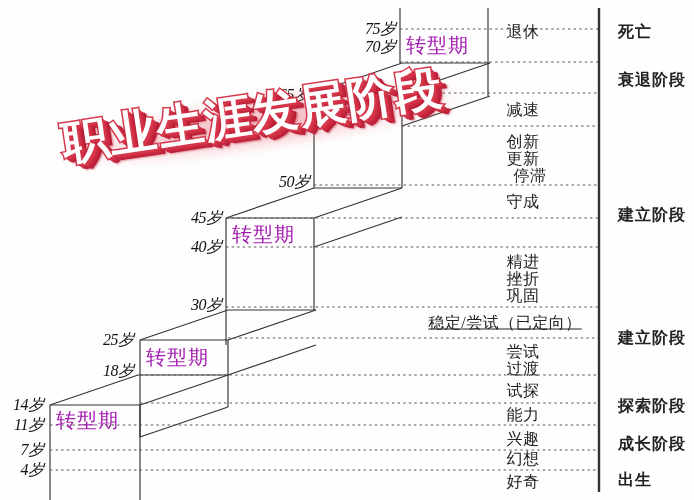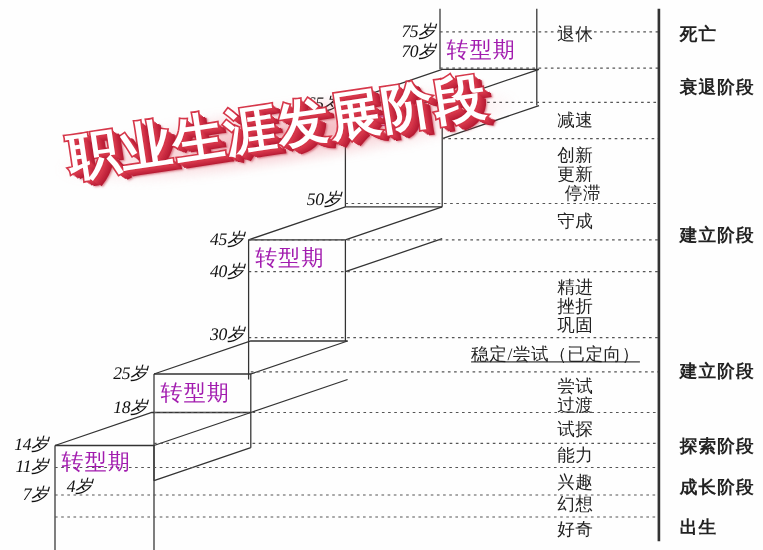--- a/index.html
+++ b/index.html
@@ -167,21 +167,21 @@
   <div class="age-label" style="left:262px; top:95px;  width:48px;" data-name="age-label-65">65岁</div>
   <div class="age-label" style="left:262px; top:182px; width:48px;" data-name="age-label-50">50岁</div>
   <div class="age-label" style="left:174px; top:218px; width:48px;" data-name="age-label-45">45岁</div>
   <div class="age-label" style="left:174px; top:247px; width:48px;" data-name="age-label-40">40岁</div>
   <div class="age-label" style="left:174px; top:305px; width:48px;" data-name="age-label-30">30岁</div>
   <div class="age-label" style="left:86px;  top:340px; width:48px;" data-name="age-label-25">25岁</div>
   <div class="age-label" style="left:86px;  top:371px; width:48px;" data-name="age-label-18">18岁</div>
   <div class="age-label" style="left:0px;   top:405px; width:44px;" data-name="age-label-14">14岁</div>
   <div class="age-label" style="left:0px;   top:425px; width:44px;" data-name="age-label-11">11岁</div>
   <div class="age-label" style="left:0px;   top:450px; width:44px;" data-name="age-label-7">7岁</div>
-  <div class="age-label" style="left:0px;   top:443px; width:44px;padding-left:40px;" data-name="age-label-4">4岁</div>
+  <div class="age-label" style="left:0px;   top:470px; width:44px;" data-name="age-label-4">4岁</div>
 
   <style></style>
 
   <div class="transition-label" style="left:56px;  top:420px;" data-name="step-label-1">转型期</div>
   <div class="transition-label" style="left:146px; top:357px;" data-name="step-label-2">转型期</div>
   <div class="transition-label" style="left:232px; top:234px;" data-name="step-label-3">转型期</div>
   <div class="transition-label" style="left:320px; top:110px;" data-name="step-label-4">转型期</div>
   <div class="transition-label" style="left:406px; top:45px;" data-name="step-label-5">转型期</div>
 
   <div class="task-label" style="left: 523px; top: 32px;" data-name="task-label-retirement">退休</div>

